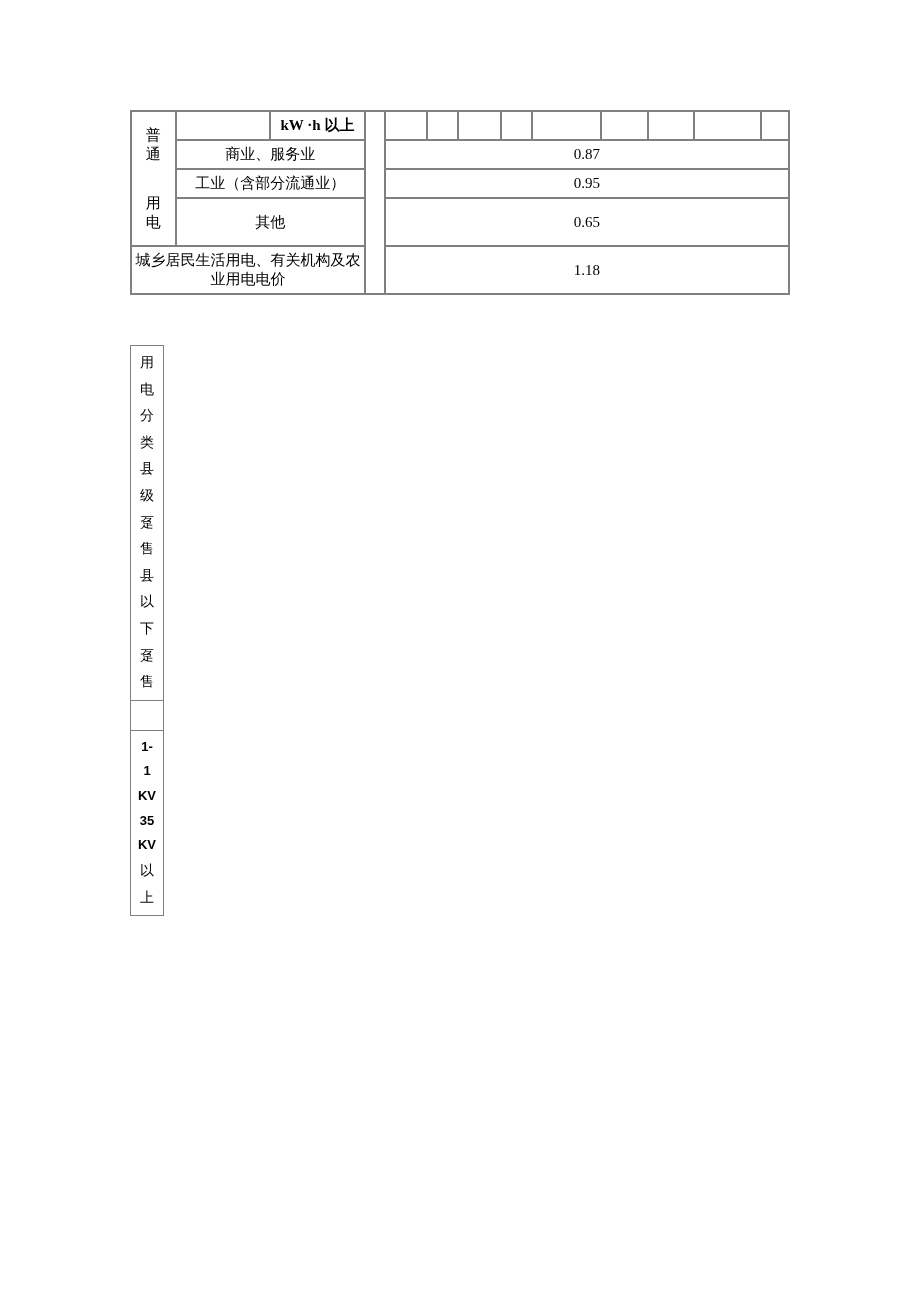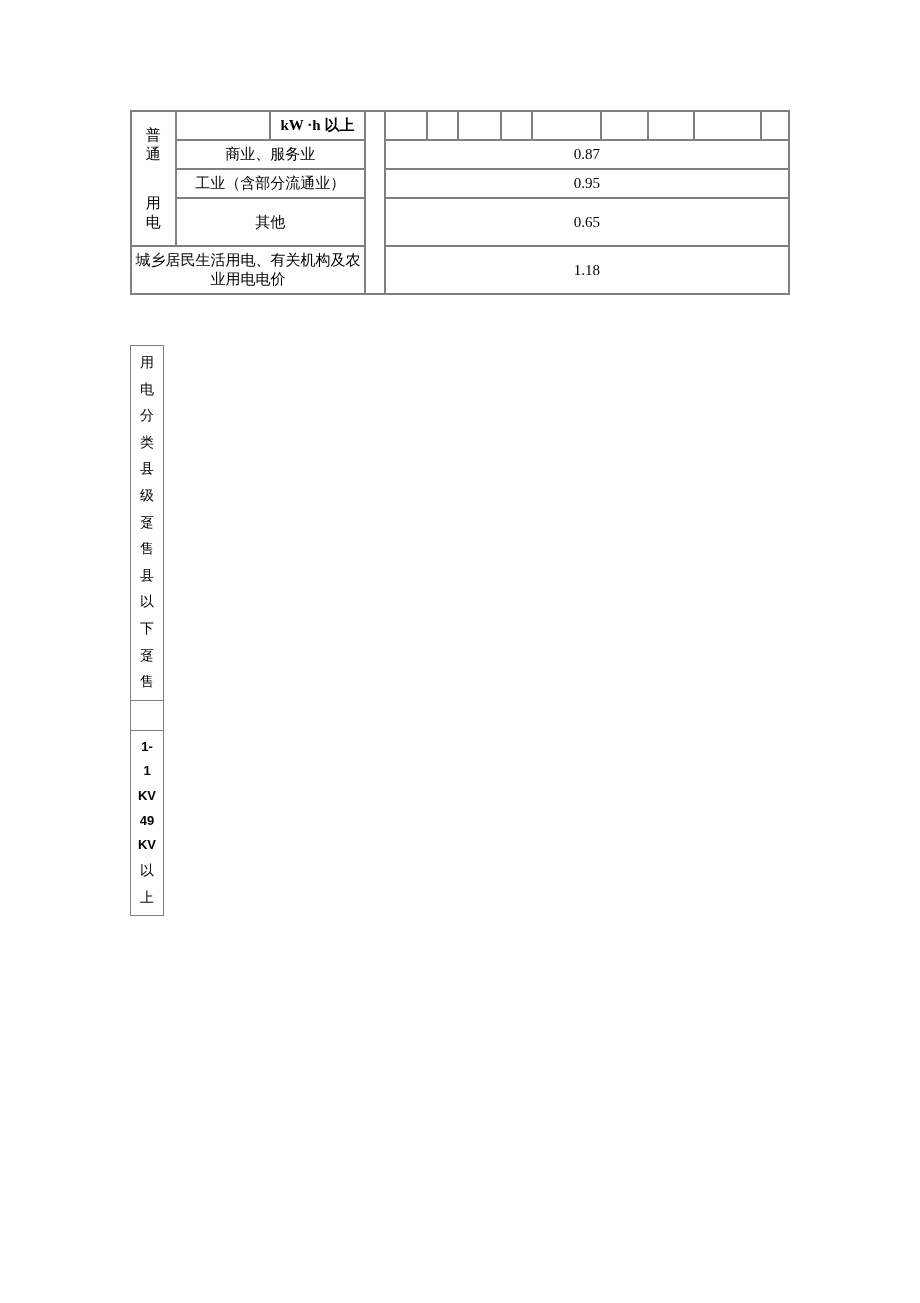--- a/index.html
+++ b/index.html
@@ -135,21 +135,21 @@
   </tr>
   <tr>
     <td style="height:30px"></td>
   </tr>
   <tr>
     <td>
       <div class="vtext">
         <span class="bold">1-</span>
         <span class="bold">1</span>
         <span class="bold">KV</span>
-        <span class="bold">49</span>
+        <span class="bold">35</span>
         <span class="bold">KV</span>
         <span>以</span>
         <span>上</span>
       </div>
     </td>
   </tr>
 </tbody>
   </table>
 
 </body></html>

